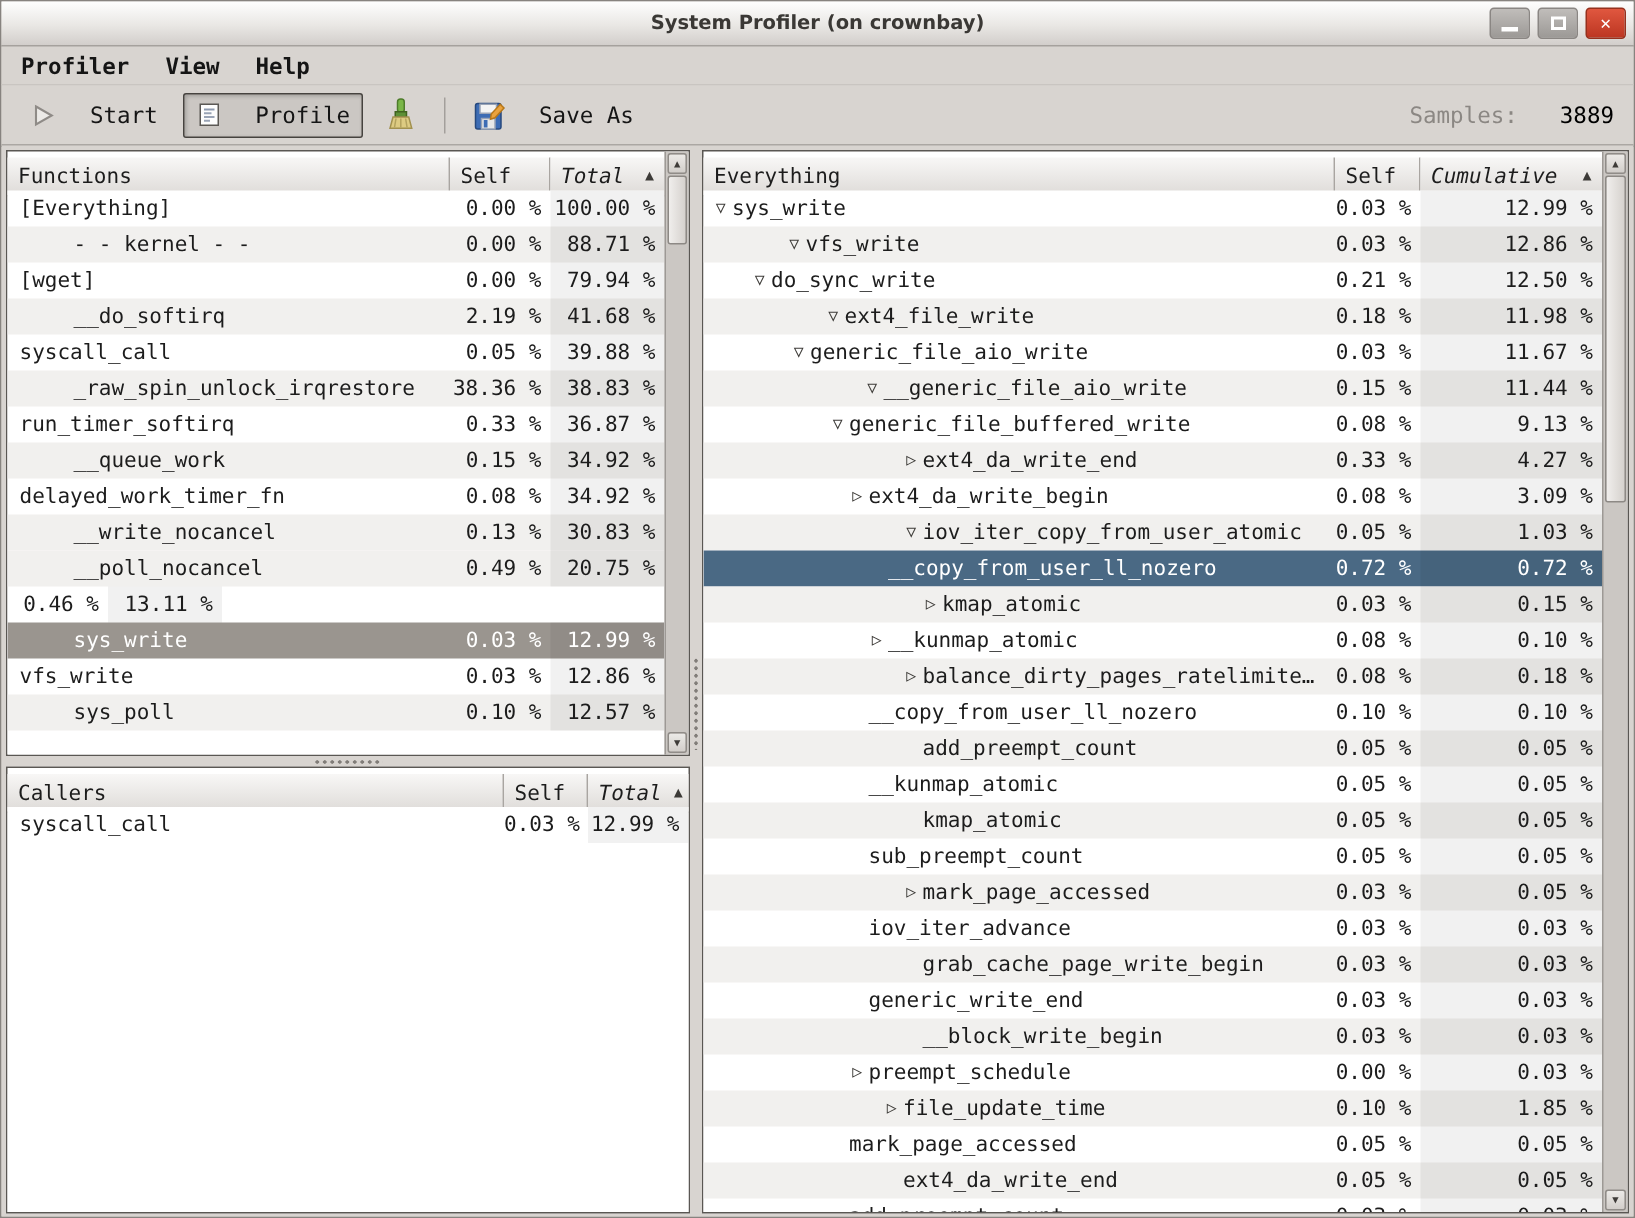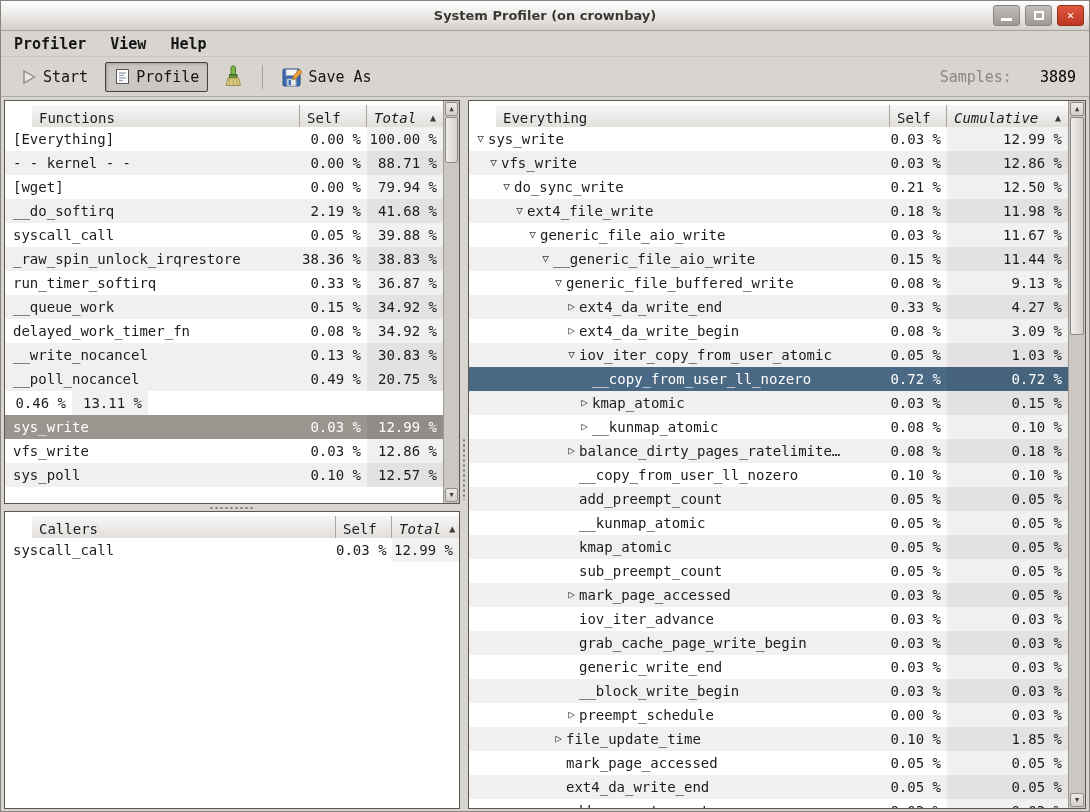--- a/index.html
+++ b/index.html
@@ -16,49 +16,49 @@
   .win-btn.close { background:linear-gradient(#e0573f,#bc3622); border-color:#96301d; color:#fff; font-size:12px; line-height:19px; }
   .min-bar { display:block; width:11px; height:3px; background:#fff; margin:12px auto 0; }
   .max-box { display:block; width:10px; height:9px; border:2px solid #fff; margin:5px auto 0; }
 
   
   .menubar { height:26px; display:flex; align-items:center; padding-left:13px; gap:24px; font-size:15px; color:#151515; border-bottom:1px solid #c9c5c1; background:#d8d4d0; }
   .menu-item { cursor:default;font-weight:bold; }
 
   
   .toolbar { height:40px; display:flex; align-items:center; padding:0 10px; border-bottom:1px solid #aba7a3; background:#d8d4d0; position:relative; }
-  .tb-btn { display:flex; align-items:center; gap:5px; font-size:15px; color:#151515; padding:5px 8px; border:1px solid transparent; }
+  .tb-btn { display:flex; align-items:center; gap:22px; font-size:15px; color:#151515; padding:5px 8px; border:1px solid transparent; }
   .tb-btn.pressed { background:#cbc7c3; border:1px solid #46433f; border-radius:2px; box-shadow: inset 1px 1px 3px rgba(0,0,0,.22); }
   .tb-btn .icon { display:flex; }
   .tb-sep { width:1px; height:24px; background:#a39f9b; margin:0 10px; }
   .samples { position:absolute; right:13px; top:0; height:40px; display:flex; align-items:center; gap:28px; font-size:15px; }
   .samples .lbl { color:#8b8783; }
   .samples .value { color:#000000; }
 
   
   .content { position:absolute; top:97px; left:0; right:0; bottom:0; background:#d8d4d0; }
   .pane { position:absolute; background:#fff; border:1px solid #5a5753; }
   .functions-pane { left:3px; top:2px; width:456px; height:404px; }
   .callers-pane   { left:3px; top:413px; width:456px; bottom:2px; }
   .descendants-pane { left:467px; top:2px; right:3px; bottom:2px; }
 
-  .hdr { position:absolute; top:4px; left:0; right:16px; height:26px; display:flex;padding-left:27px; }
+  .hdr { position:absolute; top:4px; left:0; right:16px; height:26px; display:flex; }
   .descendants-pane .hdr { right:17px; }
   .callers-pane .hdr { right:0; }
   .hdr-cell { background:linear-gradient(#f8f7f6,#dedbd8); border-right:1px solid #a9a5a1; border-bottom:1px solid #8e8a86; font-size:14px; color:#1c1c1c; padding:0 7px; line-height:24px; white-space:nowrap; overflow:hidden; display:flex; align-items:center; }
   .hdr-cell:last-child { border-right:none;font-style:italic; }
   .hdr-cell .sort-arrow { margin-left:auto; font-size:10px; color:#3c3a37; padding-left:8px; }
   .hdr-cell.grow { flex:1; }
 
   .body { position:absolute; top:26px; left:0; right:16px; bottom:0; overflow:hidden; background:#fff; }
   .descendants-pane .body { right:17px; }
   .callers-pane .body { right:0; }
 
   .row { height:24px; display:flex; font-size:14px; color:#1c1c1c; }
-  .row.alt { background:#f1f0ee; }
+  .row.alt { background:#f1f0ee;padding-left:36px; }
   .row.sel-focus { background:#4a6984; color:#fff; }
   .row.sel-blur { background:#9a958f; color:#fff; }
   .cell { line-height:24px; white-space:nowrap; overflow:hidden; }
   .cell.name { flex:1; padding-left:8px; display:flex; align-items:center; }
   .cell.num { text-align:right; padding-right:6px; }
   .cell.shade { box-shadow: inset 0 0 0 100px rgba(0,0,0,0.055); }
 
   .functions-pane .cell.self, .functions-pane .hdr-cell.self { width:67px; }
   .functions-pane .cell.last, .functions-pane .hdr-cell.last { width:76px; }
   .callers-pane .cell.self, .callers-pane .hdr-cell.self { width:56px; }

